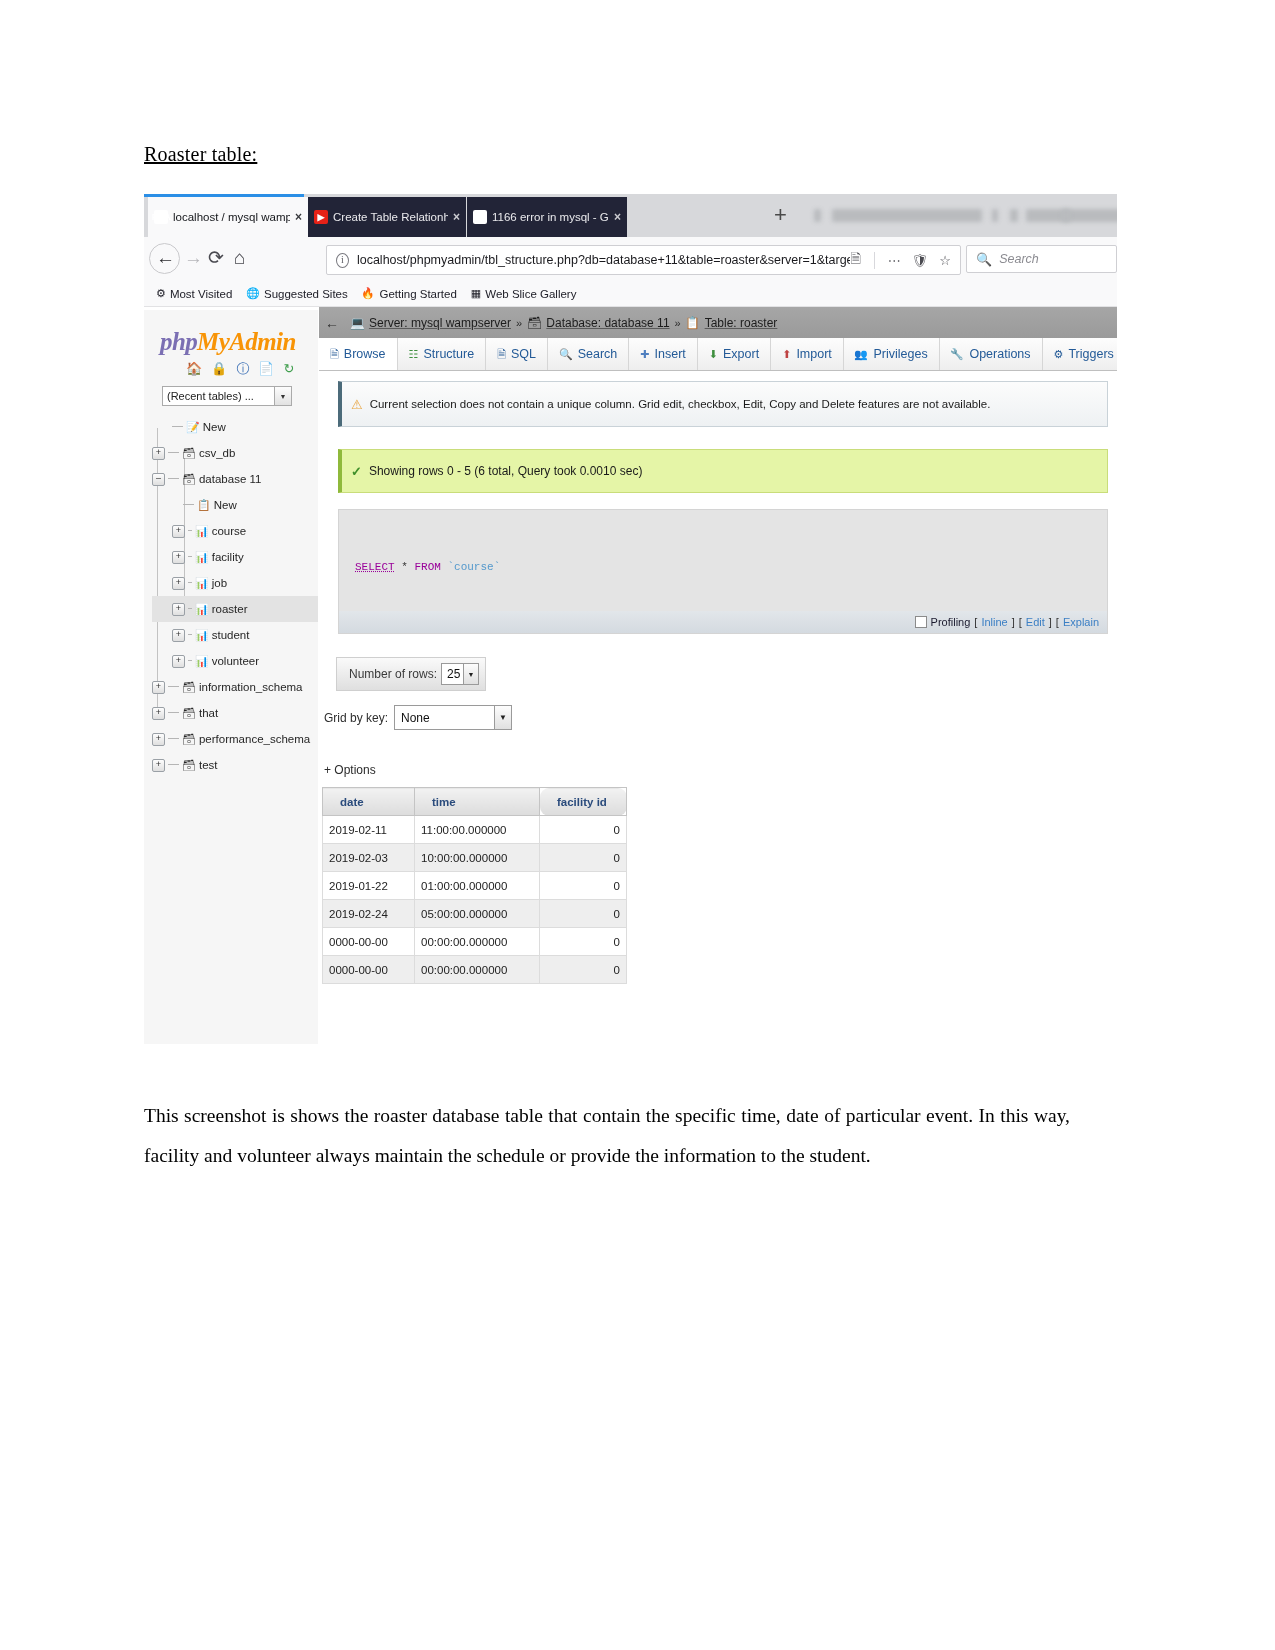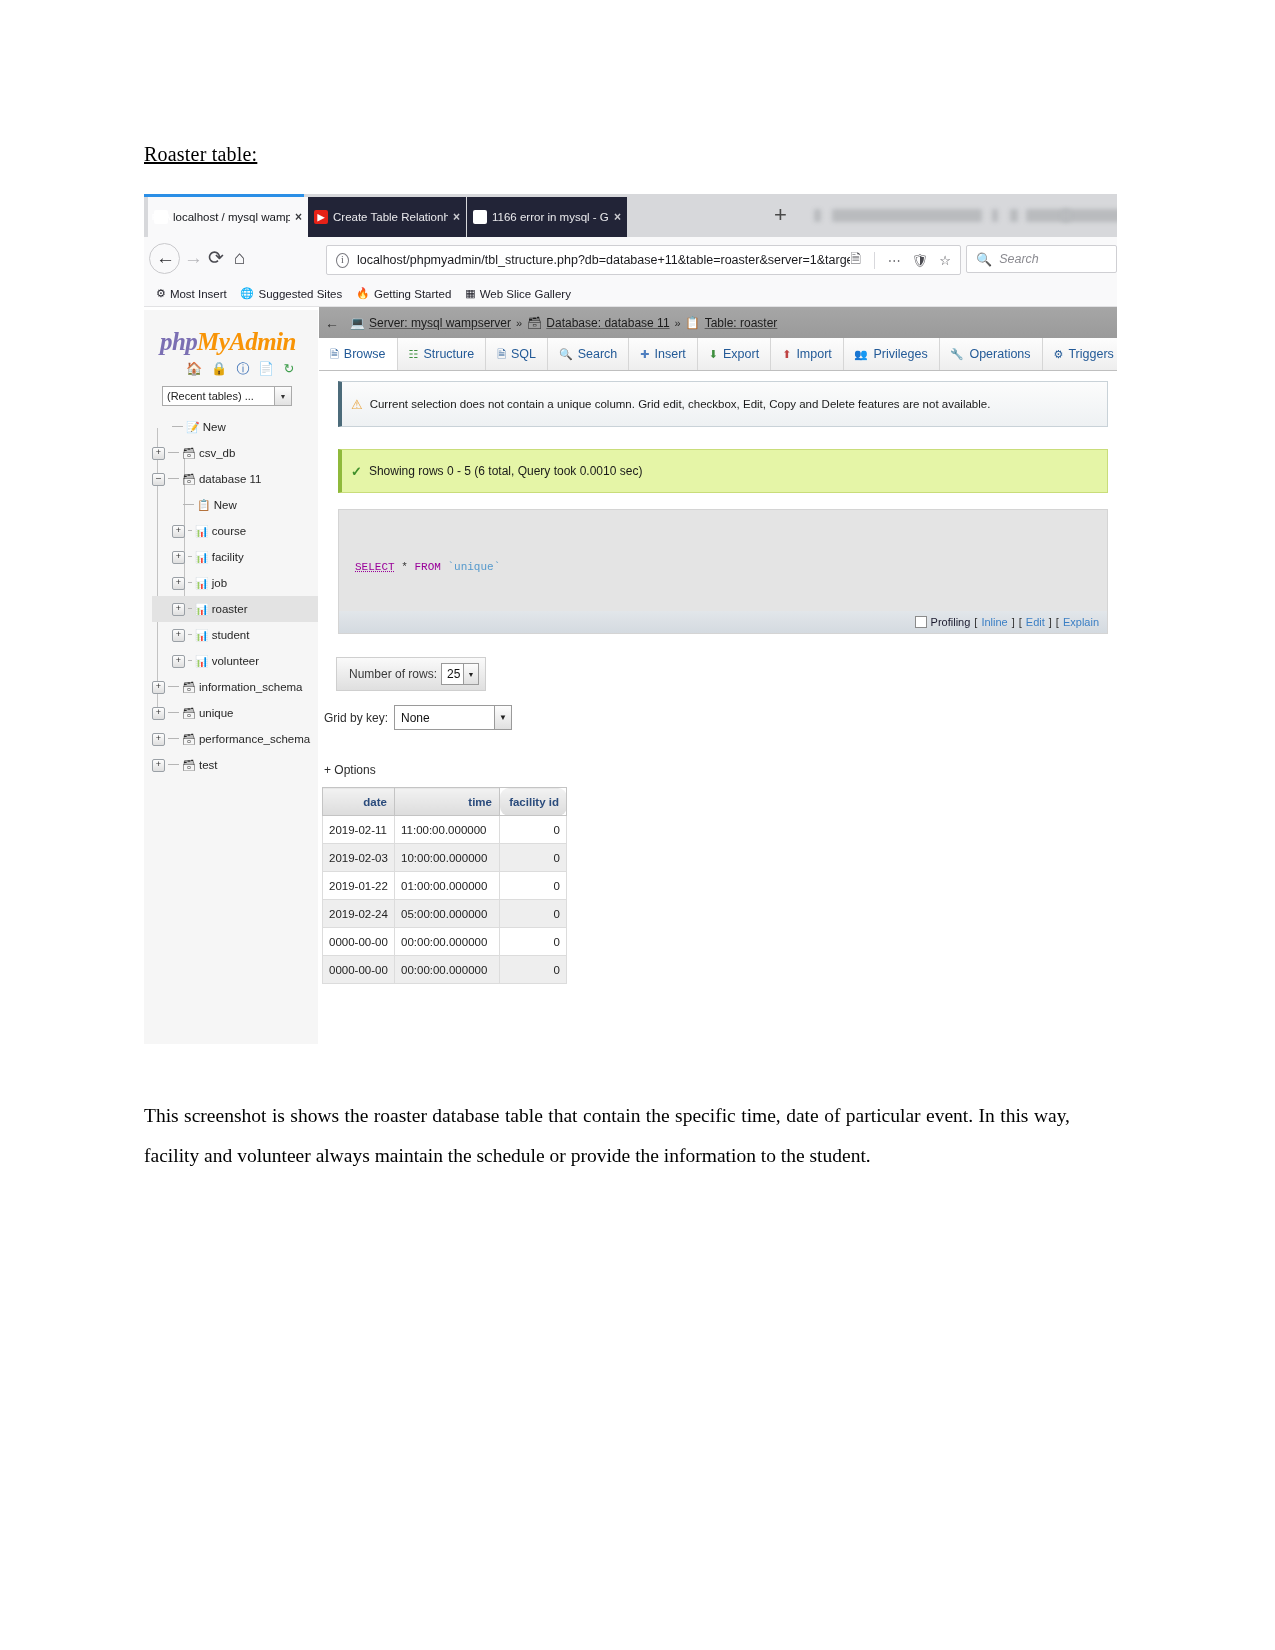--- a/index.html
+++ b/index.html
@@ -405,22 +405,22 @@
   .dtable {
     position: absolute; left: 4px; top: 480px;
     border-collapse: collapse;
     font-size: 11.5px;
   }
   .dtable th {
     background: linear-gradient(#f2f2f2,#dcdcdc);
     border: 1px solid #c4c4c4;
     color: #2a4b7c;
     font-weight: bold;
-    text-align: right;
-    padding: 4px 7px;
+    text-align: left;
+    padding: 4px 17px;
     height: 19px;
   }
   .dtable td {
     border: 1px solid #dcdcdc;
     padding: 4px 6px;
     height: 19px;
     color: #222;
     background: #ffffff;
     white-space: nowrap;
   }
@@ -509,21 +509,21 @@
 
     <div class="searchbar">
       <span class="mag">🔍</span>
       <span class="sph">Search</span>
     </div>
   </div>
 
   <div class="bookmarks">
     <span class="bm">
       <span class="bi">⚙</span>
-      <span>Most Insert</span>
+      <span>Most Visited</span>
     </span>
     <span class="bm">
       <span class="bi">🌐</span>
       <span>Suggested Sites</span>
     </span>
     <span class="bm">
       <span class="bi" style="color:#e66000">🔥</span>
       <span>Getting Started</span>
     </span>
     <span class="bm">
@@ -636,21 +636,21 @@
           <span class="plus">+</span>
             <span class="dash"></span>
           <span class="ico">🗃</span>
           <span>information_schema</span>
         </div>
 
         <div class="tnode">
           <span class="plus">+</span>
             <span class="dash"></span>
           <span class="ico">🗃</span>
-          <span>unique</span>
+          <span>that</span>
         </div>
 
         <div class="tnode">
           <span class="plus">+</span>
             <span class="dash"></span>
           <span class="ico">🗃</span>
           <span>performance_schema</span>
         </div>
 
         <div class="tnode">
@@ -734,21 +734,21 @@
       <div class="success">
         <span class="chk">✓</span>
         <span>Showing rows 0 - 5 (6 total, Query took 0.0010 sec)</span>
       </div>
 
       <div class="sqlbox">
         <div class="q">
           <span class="kw">SELECT</span>
           <span class="star">*</span>
           <span class="kw2">FROM</span>
-          <span class="idn">`unique`</span>
+          <span class="idn">`course`</span>
         </div>
         <div class="sqlfoot">
           <span class="cb"></span>
           <span class="lbl">Profiling</span>
           <span class="br">[</span>
           <a>Inline</a>
           <span class="br">]</span>
           <span class="br">[</span>
           <a>Edit</a>
           <span class="br">]</span>

